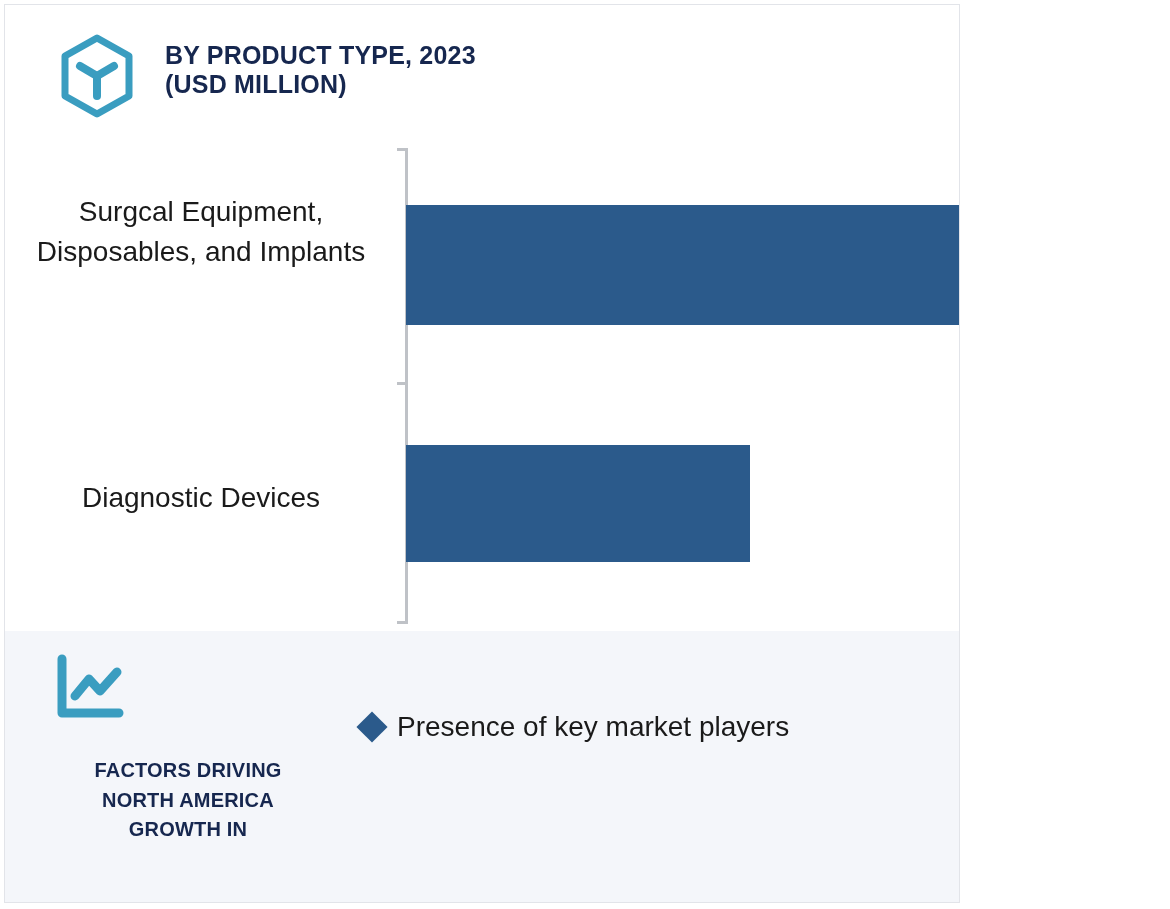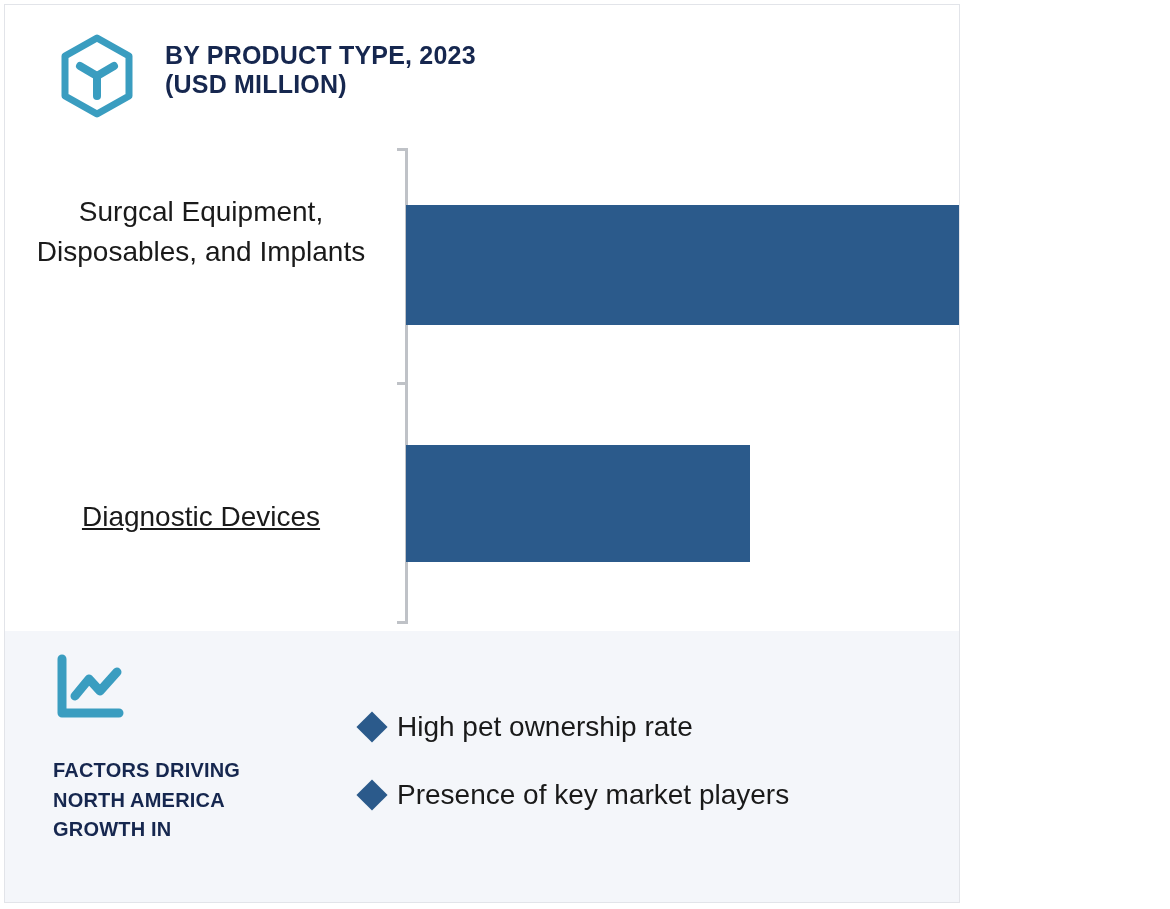--- a/index.html
+++ b/index.html
@@ -78,21 +78,21 @@
   .cat-label {
     position: absolute;
     width: 340px;
     left: 26px;
     text-align: center;
     font-size: 28px;
     color: #1a1a1a;
     line-height: 1.42;
   }
   .cat-label-0 { top: 57px; }
-  .cat-label-1 { top: 362px; text-decoration: underline; }
+  .cat-label-1 { top: 343px; }
 
   .bar {
     position: absolute;
     background: #2b5a8b;
   }
   .bar-0 {
     left: 401px;
     top: 70px;
     width: 671px;
     height: 120px;
@@ -123,20 +123,21 @@
   .factors-title {
     position: absolute;
     left: 48px;
     top: 125px;
     width: 270px;
     font-size: 20px;
     font-weight: bold;
     color: #16274f;
     line-height: 1.48;
     letter-spacing: 0.2px;
+    text-align: center;
   }
   .bullets {
     position: absolute;
     left: 356px;
     top: 80px;
     width: 760px;
   }
   .bullet-row {
     display: flex;
     align-items: center;
@@ -207,23 +208,19 @@
 
     <div class="factors-title">
       <div>FACTORS DRIVING</div>
       <div>NORTH AMERICA</div>
       <div>GROWTH IN</div>
     </div>
 
     <div class="bullets">
       <div class="bullet-row">
         <span class="bullet-diamond"></span>
-        <span class="bullet-text">High pet ownership rate</span>
-      </div>
-      <div class="bullet-row">
-        <span class="bullet-diamond"></span>
         <span class="bullet-text">Presence of key market players</span>
       </div>
     </div>
 
   </div>
 
 </div>
 
 </body></html>

